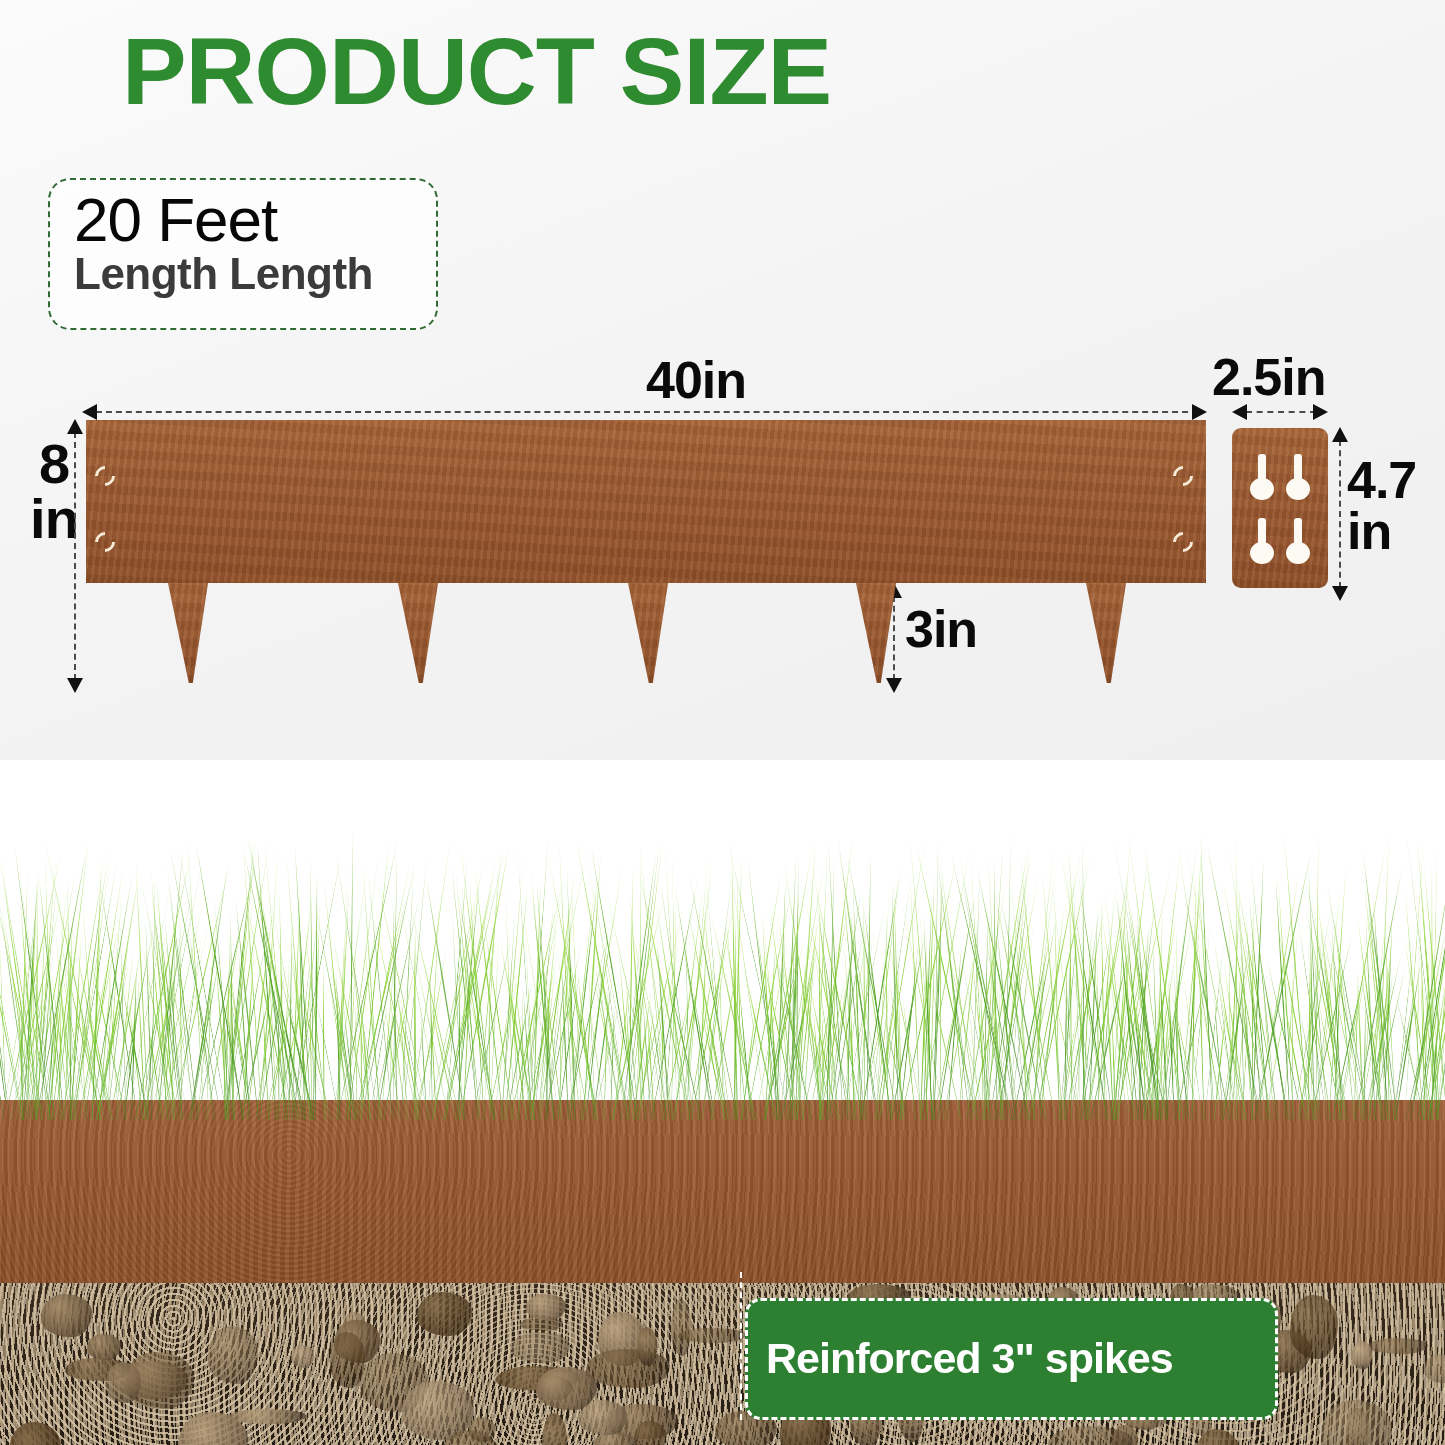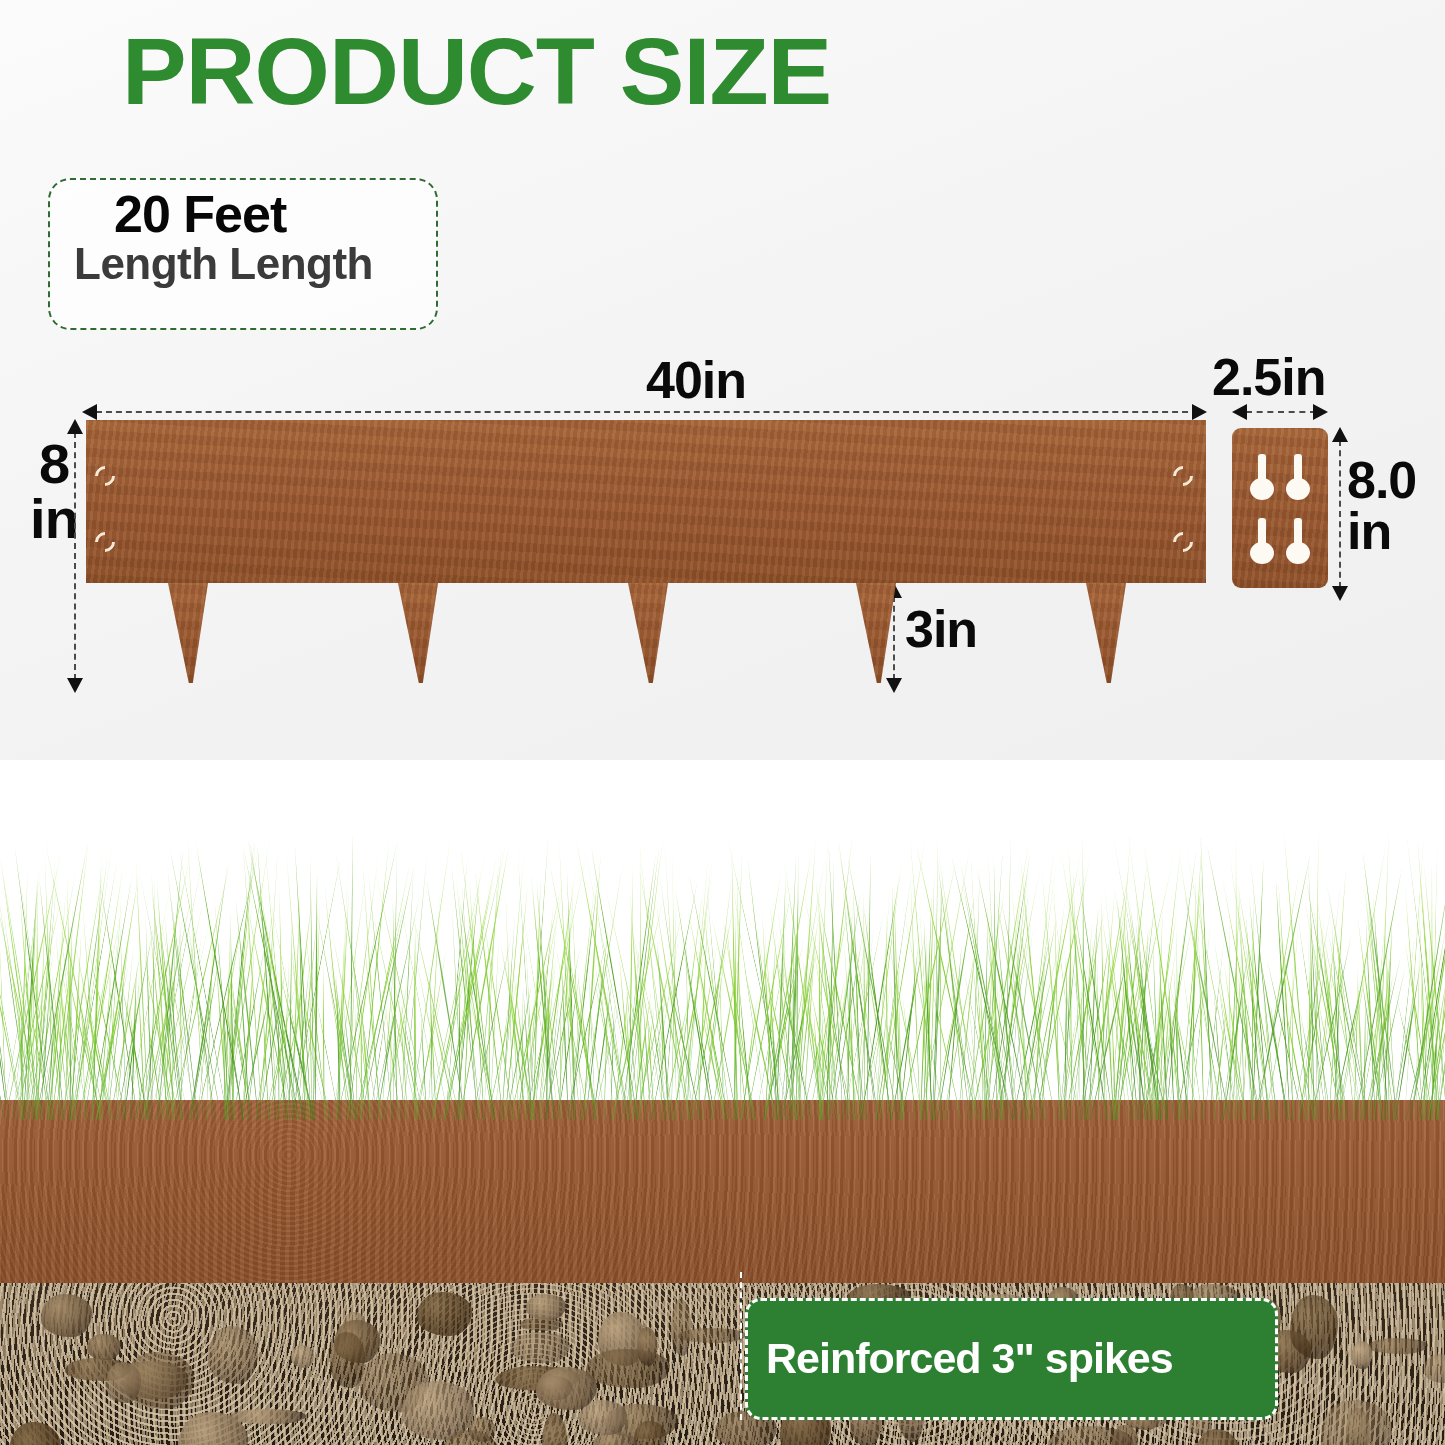--- a/index.html
+++ b/index.html
@@ -24,21 +24,21 @@
     transform:scaleX(1.02); transform-origin:left top;
   }
 
   
   #length-badge {
     position:absolute; left:48px; top:178px; width:390px; height:152px;
     border:2.5px dashed #2f6b33; border-radius:22px;
     background:rgba(255,255,255,.72);
     padding:8px 0 0 24px;
   }
-  #length-badge .big { font-size:52px; font-weight:bold; color:#070707; line-height:1.02; letter-spacing:-1px;margin-left:40px;}
+  #length-badge .big { font-size:62px; font-weight:normal; color:#070707; line-height:1.02; letter-spacing:-1px;}
   #length-badge .sub { font-size:44px; font-weight:bold; color:#3b3b3b; line-height:1.05; letter-spacing:-.5px;}
 
   
   .dim-text { position:absolute; font-weight:bold; color:#0a0a0a; letter-spacing:-1px; line-height:.98; }
   #dim-40in  { left:646px;  top:355px; font-size:52px; }
   #dim-25in  { left:1212px; top:352px; font-size:52px; }
   #dim-3in   { left:905px;  top:604px; font-size:52px; }
   #dim-8in   { left:26px;   top:437px; font-size:56px; text-align:center; width:56px;}
   #dim-47in  { left:1347px; top:455px; font-size:52px; width:92px;}
 
@@ -156,21 +156,21 @@
 
     <div class="dim-text" id="dim-8in">
       <span>8</span><br>
       <span>in</span>
     </div>
     <div class="dline v" style="left:74px; top:432px; height:248px;"></div>
     <div class="arrow up" style="left:67px; top:419px;"></div>
     <div class="arrow down" style="left:67px; top:678px;"></div>
 
     <div class="dim-text" id="dim-47in">
-      <span>8.0</span><br>
+      <span>4.7</span><br>
       <span>in</span>
     </div>
     <div class="dline v" style="left:1339px; top:440px; height:148px;"></div>
     <div class="arrow up" style="left:1332px; top:427px;"></div>
     <div class="arrow down" style="left:1332px; top:586px;"></div>
 
     <div class="dim-text" id="dim-3in">3in</div>
     <div class="dline v" style="left:893px; top:596px; height:84px;"></div>
     <div class="arrow up" style="left:886px; top:583px;"></div>
     <div class="arrow down" style="left:886px; top:678px;"></div>

